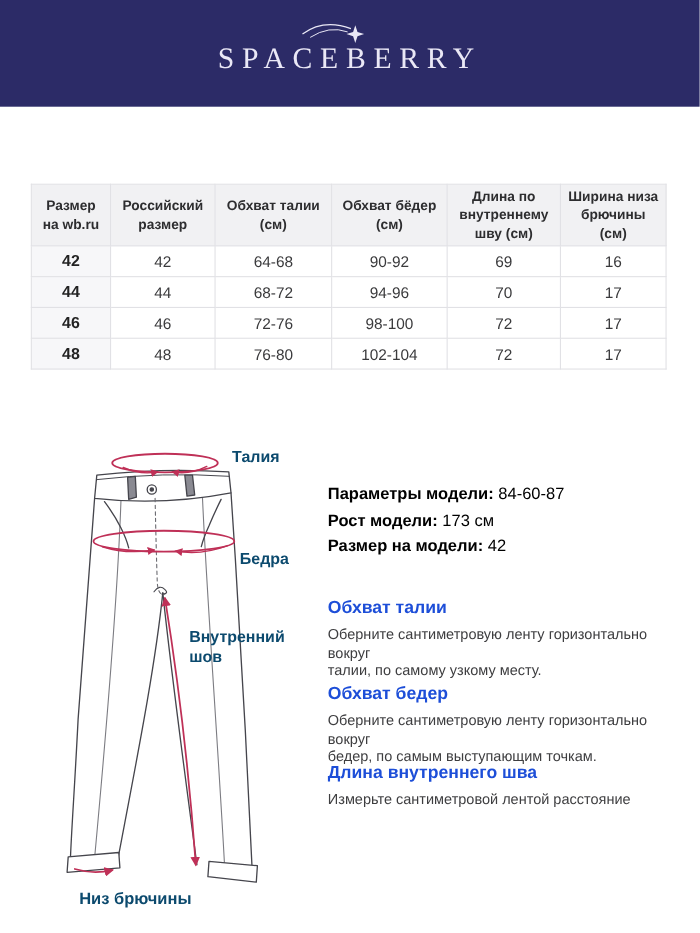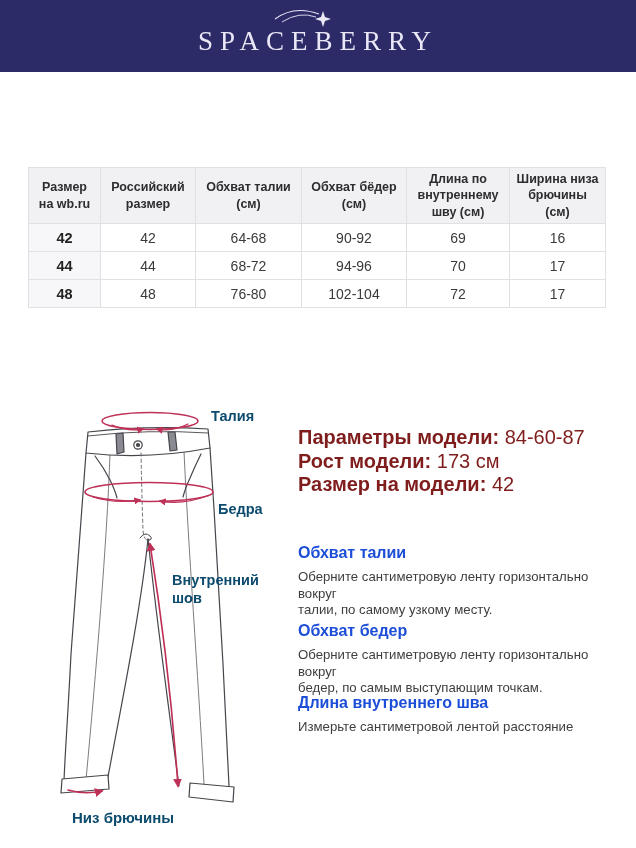--- a/index.html
+++ b/index.html
@@ -3,21 +3,21 @@
 <meta charset="utf-8">
 <style>
   html,body { margin:0; padding:0; background:#ffffff; }
   body {
     position:relative; width:636px; height:848px; overflow:hidden;
     font-family:"Liberation Sans", sans-serif; color:#222;
   }
 
   
   .banner {
-    position:absolute; left:0; top:0; width:636px; height:72px;
+    position:absolute; left:0; top:0; width:636px; height:97px;
     background:#2c2b67; display:flex; align-items:center; justify-content:center;
   }
   .logo-wrap { position:relative; padding-top:10px; }
   .logo-text {
     font-family:"Liberation Serif", serif; font-weight:400;
     font-size:27px; letter-spacing:7px; color:#eae8f6; white-space:nowrap;
   }
   .logo-star { position:absolute; left:31%; top:-14px; width:62px; height:28px; }
 
   
@@ -41,22 +41,22 @@
   .diagram-label {
     position:absolute; font-weight:600; font-size:14.5px; color:#0c4a6e; line-height:18px;
   }
   .lbl-waist  { left:211px; top:407px; }
   .lbl-hips   { left:218px; top:478px;margin-top:22px; }
   .lbl-inseam { left:172px; top:571px; width:96px; }
   .lbl-hem    { left:72px;  top:809px; font-size:15px; }
 
   
   .model-info {
-    position:absolute; left:298px; top:426px;
-    font-size:20px; color:#7f1d1d; line-height:23.5px;
+    position:absolute; left:298px; top:438px;
+    font-size:15px; color:#000000; line-height:23.5px;
   }
   .model-info .lbl { font-weight:700; }
   .model-info .val { font-weight:400; }
 
   .measure-section { position:absolute; left:298px; width:322px; }
   .sec-0 { top:544px; } .sec-1 { top:622px; } .sec-2 { top:694px; }
   .measure-title { font-size:16px; font-weight:700; color:#1d4ed8; margin:0 0 7px 0; }
   .measure-line  { font-size:13.2px; color:#3e3e40; line-height:16.5px; }
 </style>
 </head>
@@ -103,20 +103,28 @@
     </tr>
     <tr>
       <td class="rowhead">44</td>
       <td>44</td>
       <td>68-72</td>
       <td>94-96</td>
       <td>70</td>
       <td>17</td>
     </tr>
     <tr>
+      <td class="rowhead">46</td>
+      <td>46</td>
+      <td>72-76</td>
+      <td>98-100</td>
+      <td>72</td>
+      <td>17</td>
+    </tr>
+    <tr>
       <td class="rowhead">48</td>
       <td>48</td>
       <td>76-80</td>
       <td>102-104</td>
       <td>72</td>
       <td>17</td>
     </tr>
   </tbody>
 </table>
 

